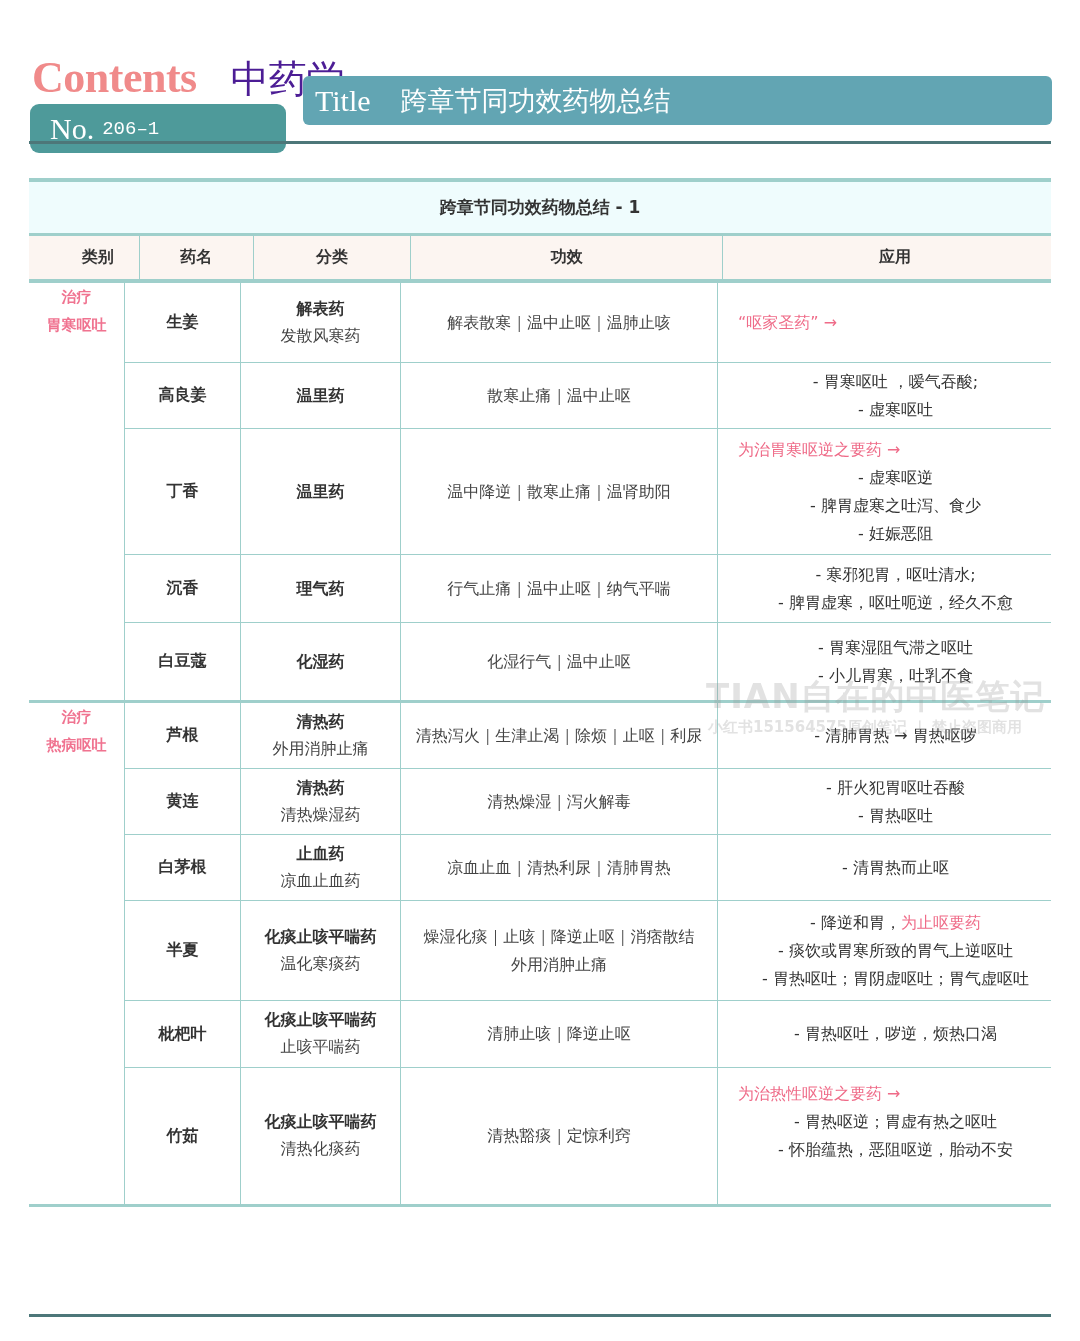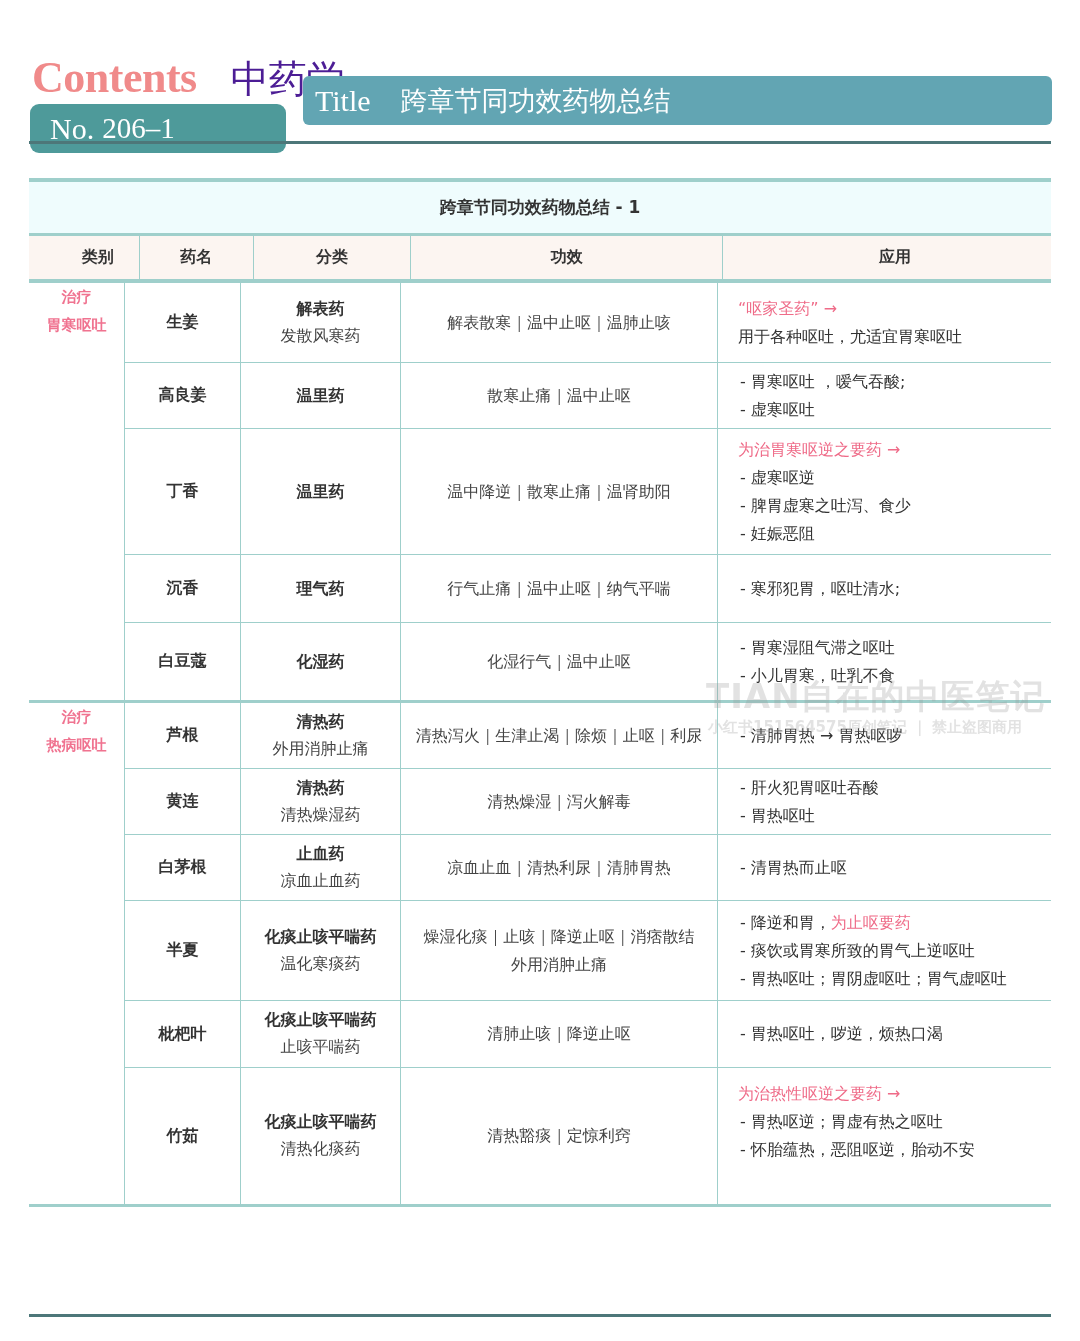--- a/index.html
+++ b/index.html
@@ -5,21 +5,21 @@
   * { box-sizing: border-box; margin: 0; padding: 0; }
   html, body { width: 1080px; height: 1341px; background: #ffffff; overflow: hidden; }
   body { position: relative; font-family: "DejaVu Sans", "Liberation Sans", sans-serif; color: #333; }
 
   .contents-row { position: absolute; left: 32px; top: 18px; height: 56px; display: flex; align-items: baseline; }
   .contents-label { font-family: "Liberation Serif", "DejaVu Serif", serif; font-weight: bold; font-size: 44px; color: #f08a8a; letter-spacing: -0.5px; }
   .subject { font-family: Liberation Serif, serif; font-size: 38px; color: #4c1d95; margin-left: 34px; margin-top: 36px; }
 
   .badge-no { position: absolute; left: 30px; top: 76px; width: 256px; height: 49px; border-radius: 9px; background: #4e9a9a; display: flex; align-items: center; padding-left: 20px; margin-top: 28px; }
   .badge-no .no-label { font-family: "Liberation Serif", serif; color: #fff; font-size: 30px; }
-  .badge-no .no-val { font-family: Liberation Serif, serif; color: #fff; font-size: 29px; margin-left: 8px; }
+  .badge-no .no-val { font-family: Liberation Mono, monospace; color: #fff; font-size: 19px; margin-left: 8px; }
   .badge-title { position: absolute; left: 303px; top: 76px; width: 749px; height: 49px; border-radius: 6px; background: #62a5b3; display: flex; align-items: center; padding-left: 12px; }
   .badge-title .t-label { font-family: "Liberation Serif", serif; color: #fff; font-size: 30px; }
   .badge-title .t-val { font-family: "DejaVu Sans", sans-serif; color: #fff; font-size: 27px; margin-left: 30px; }
 
   .rule-top { position: absolute; left: 29px; top: 141px; width: 1022px; height: 3px; background: #4d7779; }
   .rule-bottom { position: absolute; left: 29px; top: 1314px; width: 1022px; height: 3px; background: #4d7779; }
 
   .table-wrap { position: absolute; left: 29px; top: 178px; width: 1022px; }
   .caption { height: 58px; background: #effcfd; border-top: 4px solid #9fcfcb; border-bottom: 3px solid #9fcfcb; display: flex; align-items: center; justify-content: center; font-size: 17px; font-weight: bold; color: #333; }
   .hdr { display: flex; height: 47px; background: #fcf5f1; border-bottom: 4px solid #9fcfcb; }
@@ -39,21 +39,21 @@
   .row:last-child { border-bottom: none; }
   .row > div { border-right: 1px solid #9fcfcb; display: flex; flex-direction: column; justify-content: center; }
   .row > div:last-child { border-right: none; }
   .name { align-items: center; font-weight: bold; font-size: 16px; color: #333; }
   .cls { align-items: center; text-align: center; line-height: 28px; }
   .cls .main { font-weight: bold; font-size: 16px; color: #333; }
   .cls .sub { font-size: 16px; color: #444; font-family: Liberation Mono, monospace; }
   .eff { align-items: center; text-align: center; font-size: 16px; color: #444; line-height: 28px; }
   .app { padding-left: 4px; font-size: 16px; color: #333; line-height: 28px; }
   .app .pink { color: #ef6b88; }
-  .app .item { padding-left: 2px; }
+  .app .item { padding-left: 2px; text-align: center; }
 
   .watermark { position: absolute; left: 706px; top: 674px; font-family: "DejaVu Sans", sans-serif; font-weight: bold; font-size: 34px; color: rgba(150,150,150,0.28); letter-spacing: 1px; white-space: nowrap; }
   .watermark2 { position: absolute; left: 708px; top: 718px; font-family: "DejaVu Sans", sans-serif; font-weight: bold; font-size: 15px; color: rgba(150,150,150,0.28); white-space: nowrap; }
 </style>
 </head>
 <body>
 
 <div class="contents-row">
   <span class="contents-label">Contents</span>
   <span class="subject">中药学</span>
@@ -90,21 +90,20 @@
         <div class="c2 name">生姜</div>
         <div class="c3 cls">
           <span class="main">解表药</span>
           <span class="sub">发散风寒药</span>
         </div>
         <div class="c4 eff">
           <span>解表散寒｜温中止呕｜温肺止咳</span>
         </div>
         <div class="c5 app">
           <span class="pink">“呕家圣药” →</span>
-          <span>用于各种呕吐，尤适宜胃寒呕吐</span>
         </div>
       </div>
       <div class="row" style="height:66px">
         <div class="c2 name">高良姜</div>
         <div class="c3 cls">
           <span class="main">温里药</span>
         </div>
         <div class="c4 eff">
           <span>散寒止痛｜温中止呕</span>
         </div>
@@ -131,20 +130,21 @@
       <div class="row" style="height:68px">
         <div class="c2 name">沉香</div>
         <div class="c3 cls">
           <span class="main">理气药</span>
         </div>
         <div class="c4 eff">
           <span>行气止痛｜温中止呕｜纳气平喘</span>
         </div>
         <div class="c5 app">
           <span class="item">- 寒邪犯胃，呕吐清水;</span>
+          <span class="item">- 脾胃虚寒，呕吐呃逆，经久不愈</span>
         </div>
       </div>
       <div class="row" style="height:77px">
         <div class="c2 name">白豆蔻</div>
         <div class="c3 cls">
           <span class="main">化湿药</span>
         </div>
         <div class="c4 eff">
           <span>化湿行气｜温中止呕</span>
         </div>

